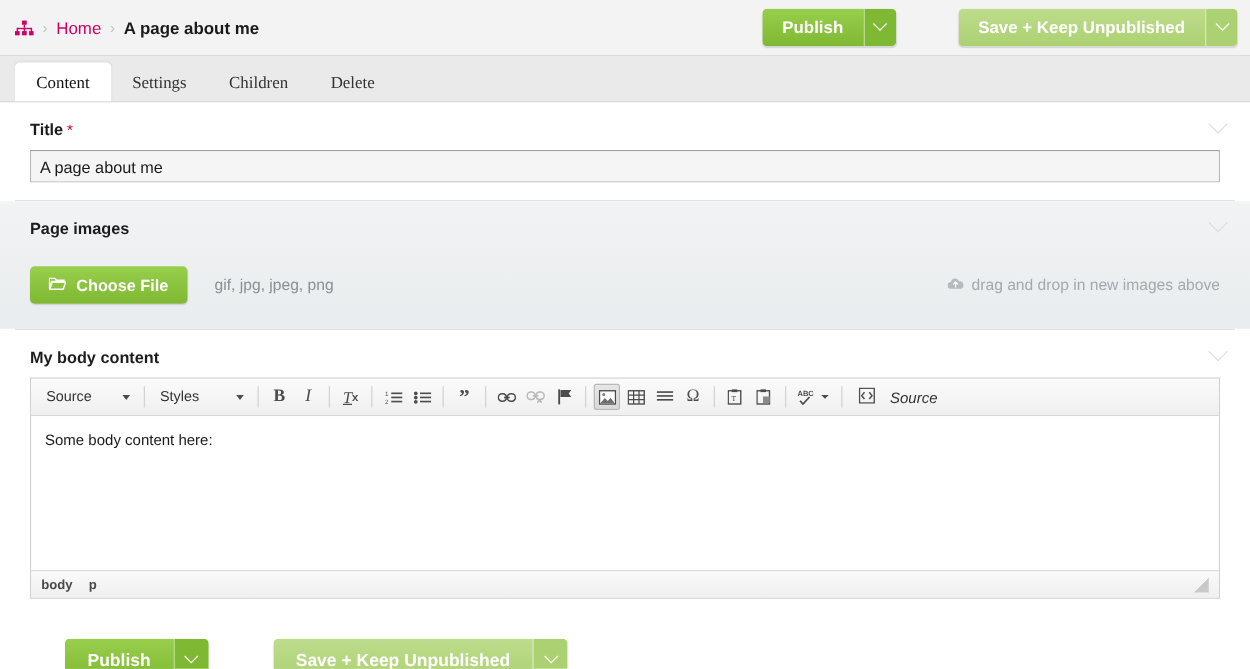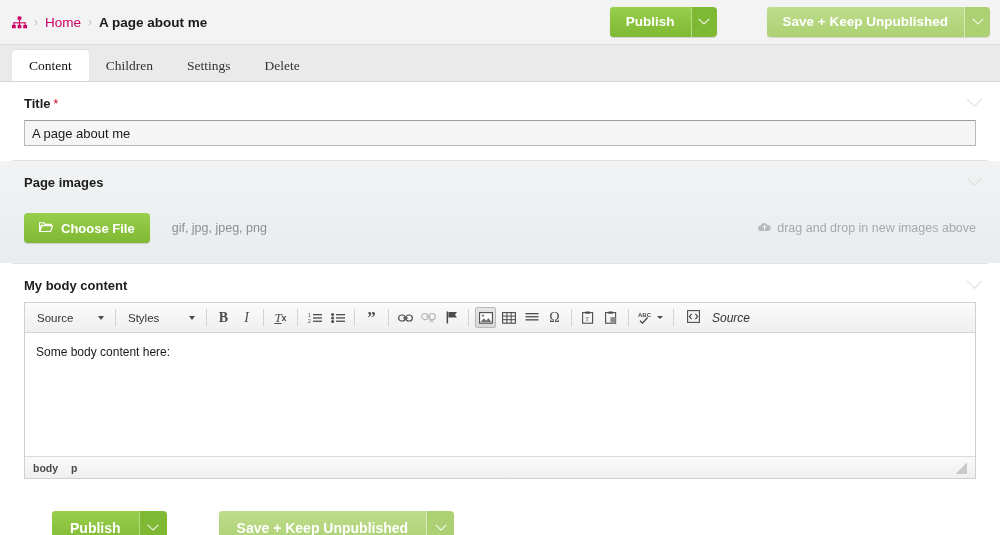--- a/index.html
+++ b/index.html
@@ -191,22 +191,22 @@
     </span>
     <span class="splitbtn keepunpub">
       <button class="main">Save + Keep Unpublished</button>
       <button class="arrow"></button>
     </span>
   </div>
 </div>
 
 <div class="tabbar">
   <div class="tab active"><span>Content</span></div>
+  <div class="tab"><span>Settings</span></div>
   <div class="tab"><span>Children</span></div>
-  <div class="tab"><span>Settings</span></div>
   <div class="tab"><span>Delete</span></div>
 </div>
 
 <div class="content">
 
   <div class="panel">
     <div class="panel-head">
       <span class="panel-title">Title</span>
       <span class="req">*</span>
       <span class="collapse-chevron"></span>

